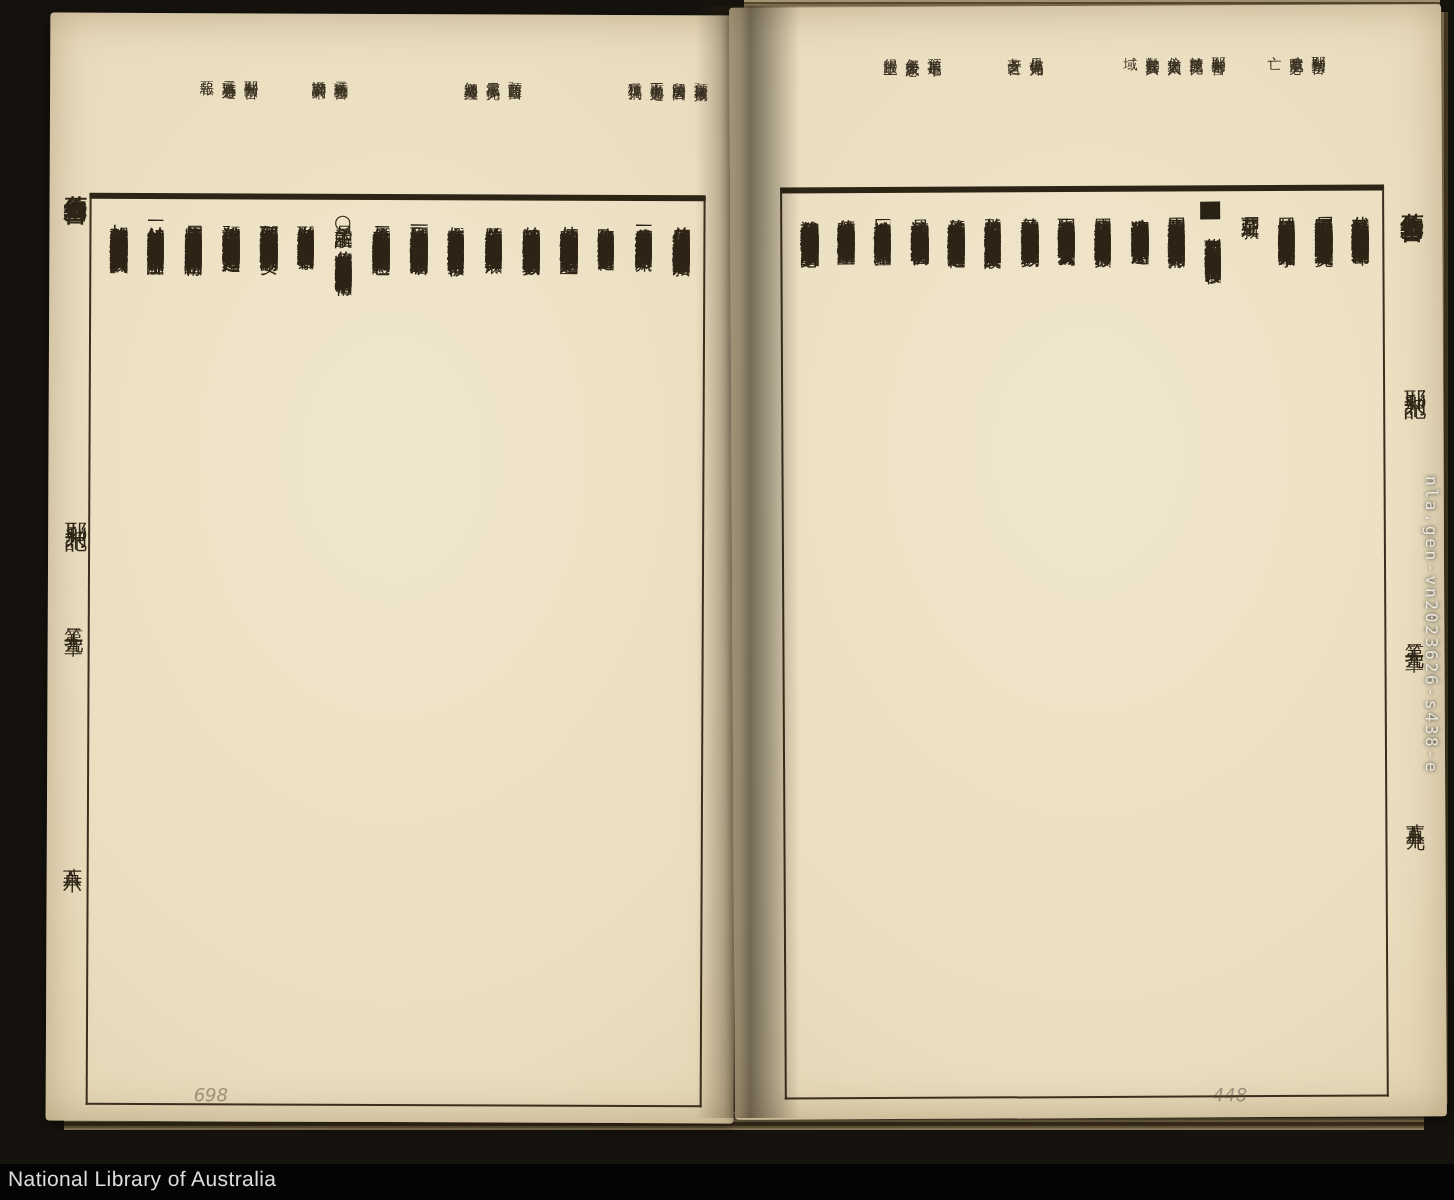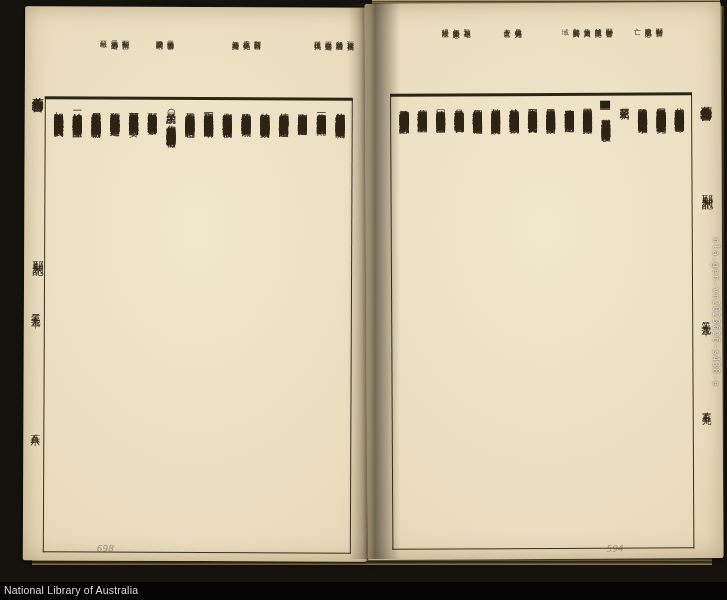--- a/index.html
+++ b/index.html
@@ -147,21 +147,21 @@
           <div class="col">到巴比倫的人就是我所遷徙的人你們當建造房屋居住栽種園圃吃園中的果子娶妻生養兒女為你們</div>
           <div class="col">的兒子娶妻將你們的女兒嫁與人使他們生養兒女使你們在那裏生養眾多不至減少我使你們被擄到</div>
           <div class="col">的那城你們當為那城求平安因為那城若平安你們也必平安這是主說的萬有的主以色列的天主如此說不要</div>
           <div class="col">被你們中的先知和有法術的誘惑不要信自己所作的夢因為他們假托我名妄說預言我並沒有差遣他們</div>
           <div class="col">這是主說的主如此說你們在巴比倫住滿七十年以後我必眷顧你們向你們成就我的恩言使你們仍</div>
           <div class="col">回這地主說我為你們定的意向惟我知道我的意向是賜平安不是降災禍使你們終久有指望到那</div>
           <div class="col">時你們呼籲我去禱告我我必俯聽你們你們若尋求我專心尋求我就必尋見這是主說的主又</div>
           <div class="col">說我必使你們被擄的人歸回從我所驅逐你們到的各國各處招聚你們回來這是主說的主說我必</div>
         </div>
       </div>
-    <div class="pencil">594</div>
+    <div class="pencil">448</div>
   <div class="ml m-book">舊約全書</div>
       <div class="ml m-sect">耶利米記</div>
       <div class="ml m-chap">第二十九章</div>
       <div class="ml m-page">八百五十九</div>
       <div class="ng ng0">
         <div class="note-col">耶利米預言</div>
         <div class="note-col">哈拿尼亞必</div>
         <div class="note-col">亡</div>
       </div>
       <div class="ng ng1">

